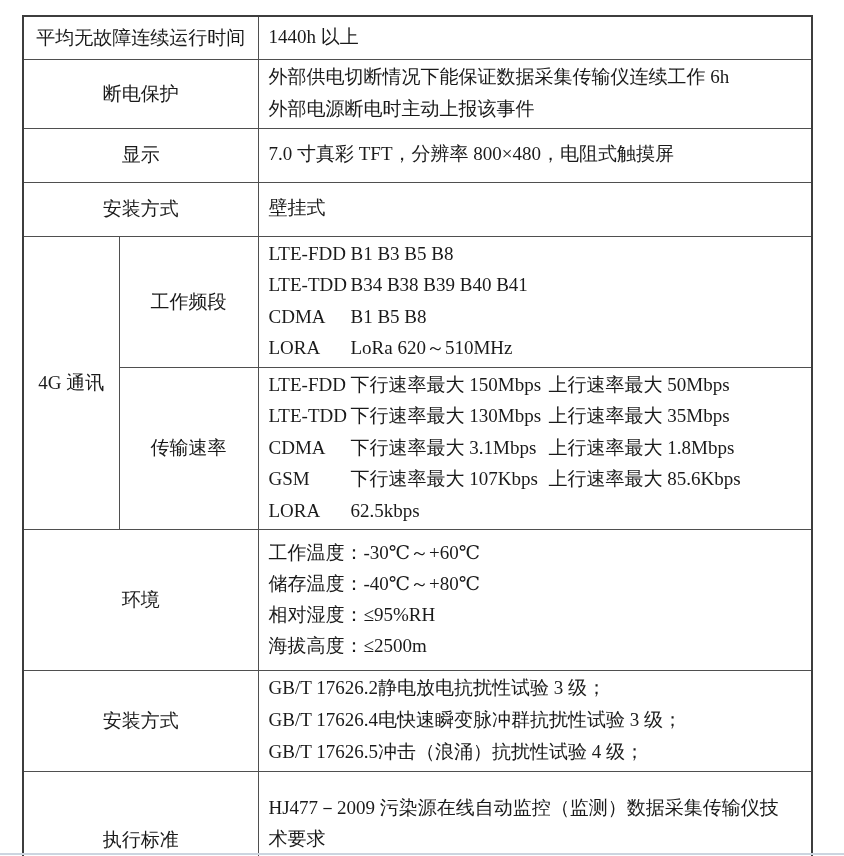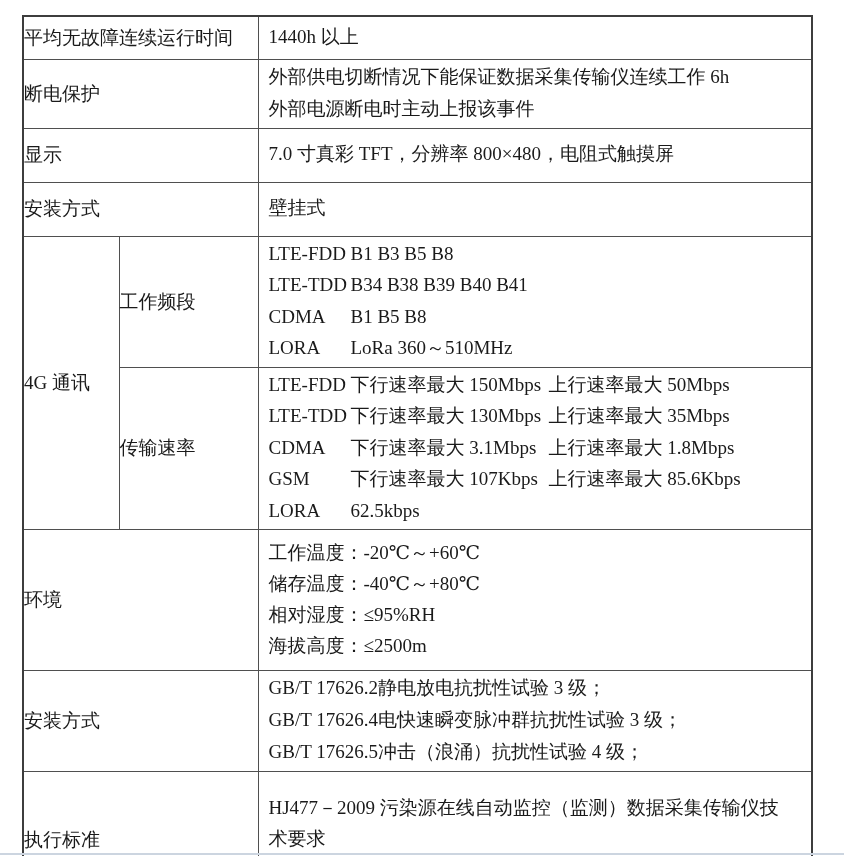--- a/index.html
+++ b/index.html
@@ -17,21 +17,21 @@
     width: 789px;
     border-collapse: collapse;
     table-layout: fixed;
     border: 2px solid #3d3d3d;
     font-size: 19px;
   }
   td {
     border: 1px solid #4f4f4f;
     vertical-align: middle;
   }
-  td.lbl { }
+  td.lbl { text-align: center; }
   td.val { padding: 1px 14px 3px 10px; }
   .line { line-height: 32px; white-space: nowrap; }
   .wrapline { line-height: 31px; white-space: normal; margin-top: 19px; }
   tr.r1 td { height: 43px; }
   tr.r2 td { height: 64px; }
   tr.r3 td { height: 54px; }
   tr.r4 td { height: 54px; margin-left: 20px; }
   tr.r5a td { height: 130px; }
   tr.r5b td { height: 158px; }
   tr.r6 td { height: 141px; }
@@ -96,21 +96,21 @@
         <div class="entry">
           <span class="ename">LTE-FDD</span><span class="ev1">B1 B3 B5 B8</span>
         </div>
         <div class="entry">
           <span class="ename">LTE-TDD</span><span class="ev1">B34 B38 B39 B40 B41</span>
         </div>
         <div class="entry">
           <span class="ename">CDMA</span><span class="ev1">B1 B5 B8</span>
         </div>
         <div class="entry">
-          <span class="ename">LORA</span><span class="ev1">LoRa 360～510MHz</span>
+          <span class="ename">LORA</span><span class="ev1">LoRa 620～510MHz</span>
         </div>
       </td>
     </tr>
 
     <tr class="r5b">
       <td class="lbl">传输速率</td>
       <td class="val">
         <div class="entry">
           <span class="ename">LTE-FDD</span><span class="ev1">下行速率最大 150Mbps</span><span>上行速率最大 50Mbps</span>
         </div>
@@ -125,21 +125,21 @@
         </div>
         <div class="entry">
           <span class="ename">LORA</span><span class="ev1">62.5kbps</span><span></span>
         </div>
       </td>
     </tr>
 
     <tr class="r6">
       <td class="lbl" colspan="2">环境</td>
       <td class="val">
-        <div class="line">工作温度：-20℃～+60℃</div>
+        <div class="line">工作温度：-30℃～+60℃</div>
         <div class="line">储存温度：-40℃～+80℃</div>
         <div class="line">相对湿度：≤95%RH</div>
         <div class="line">海拔高度：≤2500m</div>
       </td>
     </tr>
 
     <tr class="r7">
       <td class="lbl" colspan="2">安装方式</td>
       <td class="val">
         <div class="line">GB/T 17626.2静电放电抗扰性试验 3 级；</div>

